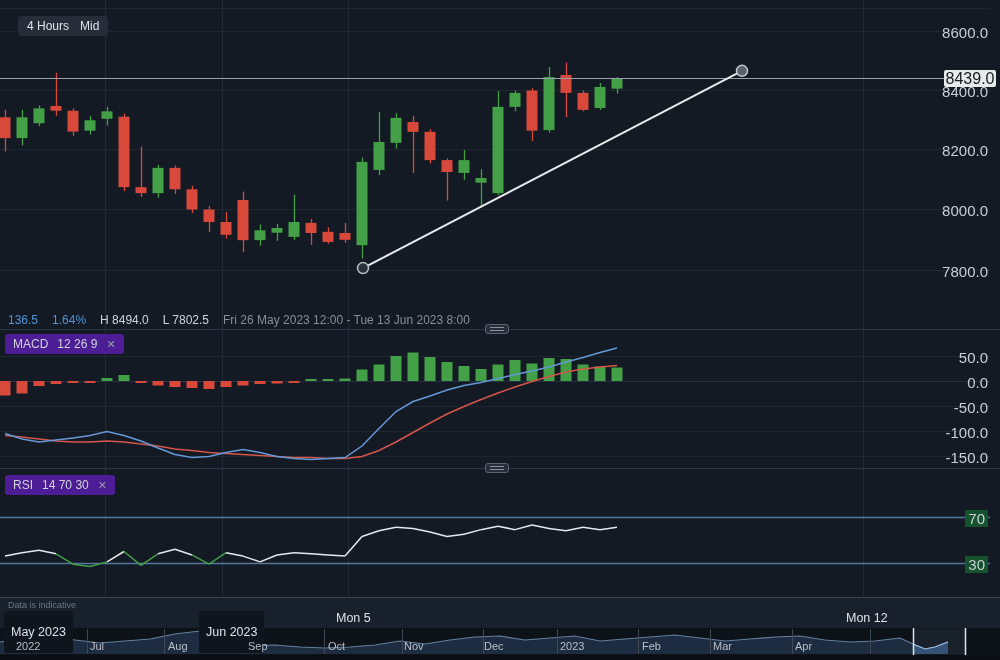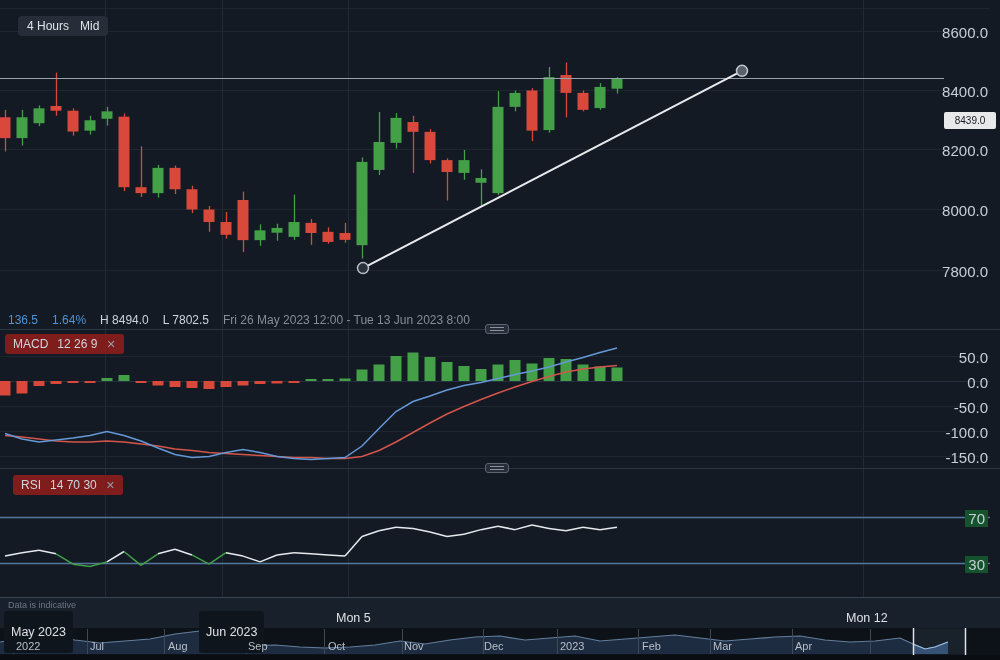--- a/index.html
+++ b/index.html
@@ -2,32 +2,32 @@
 <html><head>
 <meta charset="utf-8">
 <style>
   html,body{margin:0;padding:0;background:#131a24;width:1000px;height:660px;overflow:hidden;
     font-family:"Liberation Sans", sans-serif;}
   #app{position:relative;width:1000px;height:660px;}
   #chart-svg{position:absolute;left:0;top:0;}
   .ov{position:absolute;white-space:nowrap;}
   .chip{background:#262d38;color:#dfe3e8;font-size:12px;padding:3px 9px;border-radius:4px;
     display:inline-block;line-height:14px;}
-  .ichip{background:#7f1d1d;color:#cfd4db;font-size:12px;padding:3px 8px;border-radius:3px;
+  .ichip{background:#4c1d95;color:#cfd4db;font-size:12px;padding:3px 8px;border-radius:3px;
     display:inline-flex;gap:9px;align-items:center;line-height:14px;}
   .ichip .x{color:#969ca6;font-size:11px;cursor:pointer;}
   .infobar{font-size:12px;display:flex;gap:0;}
   .infobar span{margin-right:14px;}
   .c-blue{color:#4f94d6;}
   .c-white{color:#cfd4da;}
   .c-dim{color:#868d98;}
   .tick{font-size:15px;color:#c9ced6;text-align:right;width:60px;}
   .tick.bgpad span{background:#14532d;padding:0 3px;}
-  .badge{background:#e7e9eb;color:#161b22;font-size:10px;width:52px;height:17px;line-height:17px;
-    text-align:center;border-radius:2px;margin-top:42px;}
+  .badge{background:#e7e9eb;color:#161b22;font-size:16px;width:52px;height:17px;line-height:17px;
+    text-align:center;border-radius:2px;}
   .tl-label{font-size:12.5px;color:#dde0e5;}
   .tl-chip{background:#0f151d;padding:14px 7px;border-radius:3px;}
   .nav-label{font-size:11px;color:#b9bfc8;}
   .indic{font-size:9px;color:#6d7582;}
   .drag-handle{position:absolute;width:24px;height:10px;background:#272e39;border:1px solid #5c6472;
     border-radius:3px;box-sizing:border-box;display:flex;flex-direction:column;justify-content:center;
     gap:2px;padding:0 4px;cursor:row-resize;}
   .drag-handle i{display:block;height:1px;background:#8a919c;}
 </style>
 </head>
@@ -271,21 +271,21 @@
   </div>
 
   <div class="ov" style="left:5px;top:334px;">
     <span class="ichip">
       <span>MACD</span>
       <span>12 26 9</span>
       <span class="x">✕</span>
     </span>
   </div>
 
-  <div class="ov" style="left:13px;top:475px;">
+  <div class="ov" style="left:5px;top:475px;">
     <span class="ichip">
       <span>RSI</span>
       <span>14 70 30</span>
       <span class="x">✕</span>
     </span>
   </div>
 
   <div class="drag-handle" style="left:485px;top:324px;">
       <i></i>
       <i></i>

